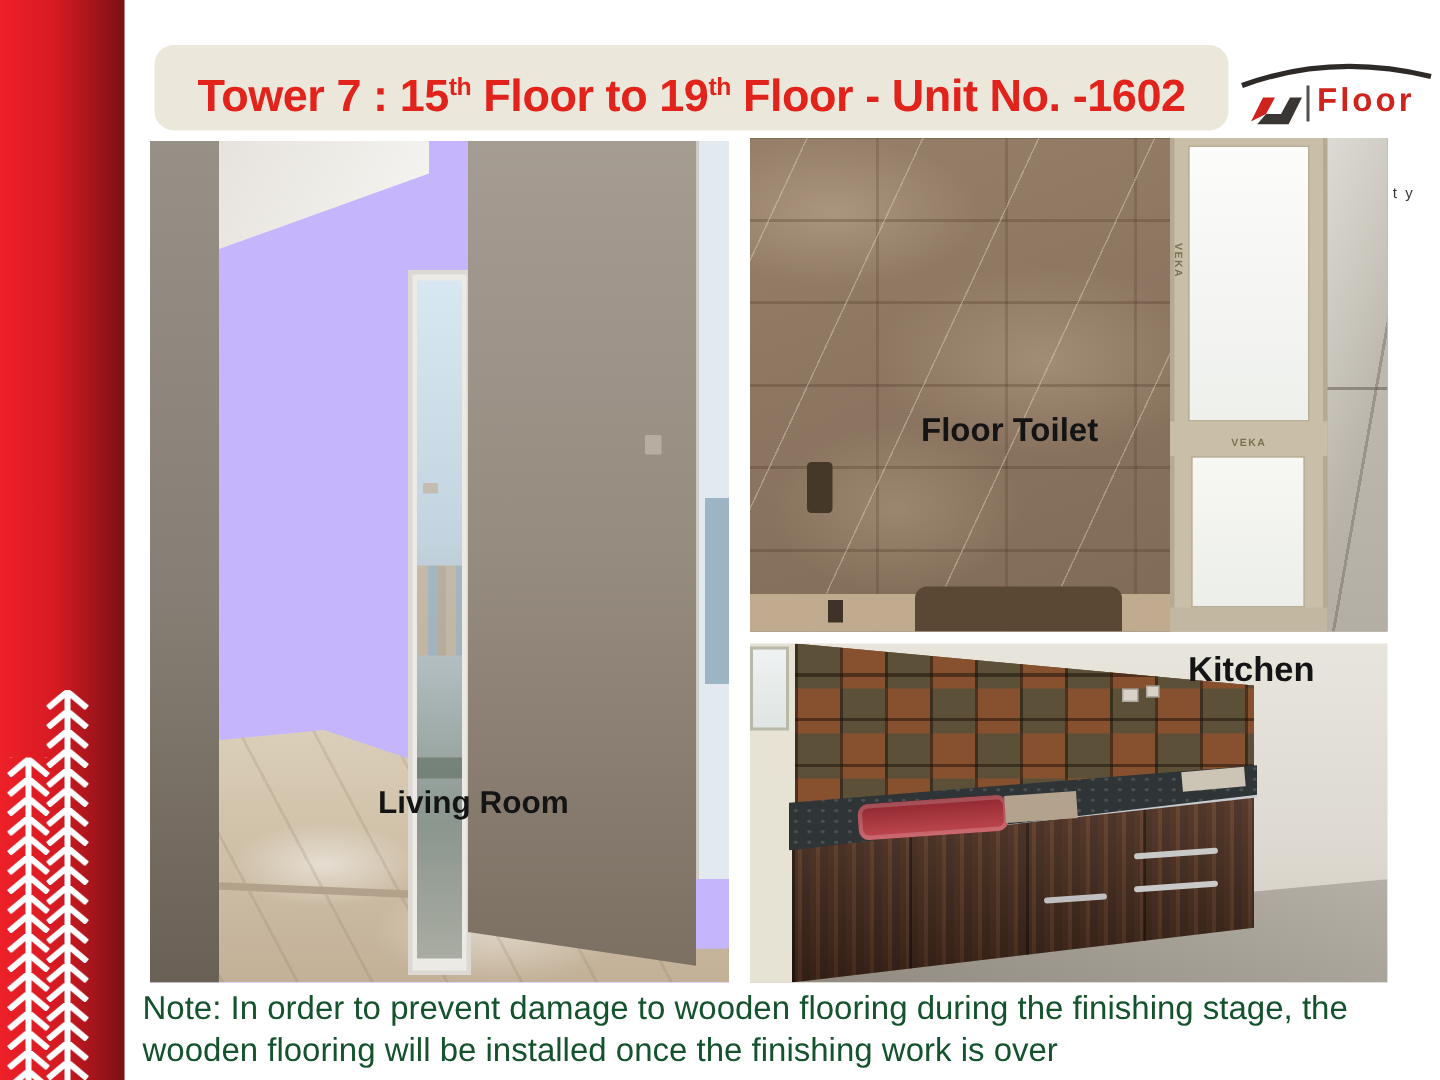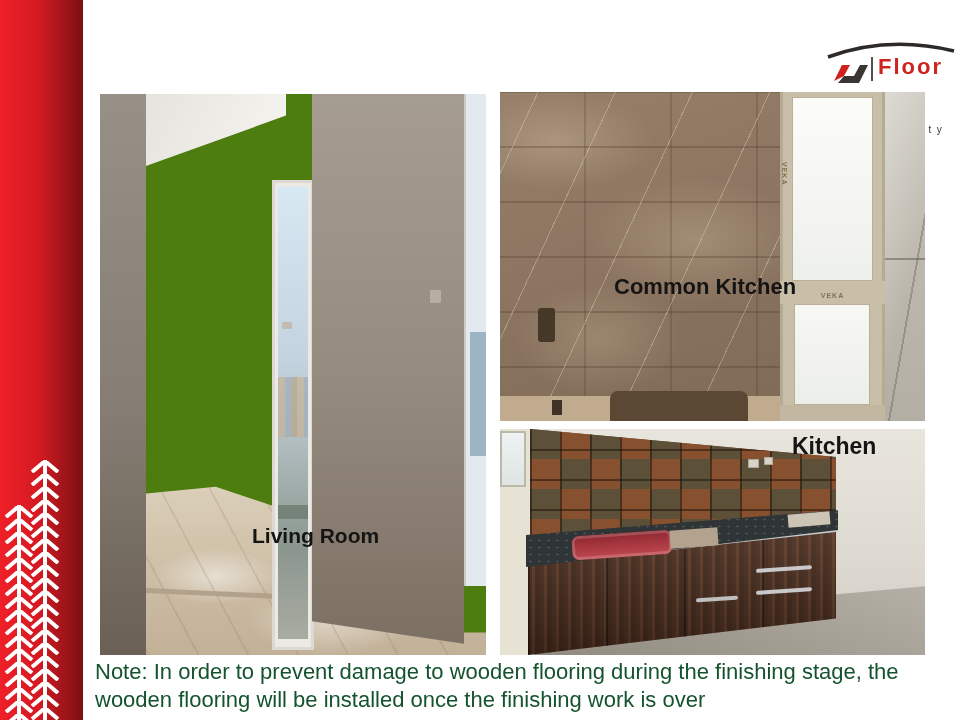--- a/index.html
+++ b/index.html
@@ -23,21 +23,21 @@
   .logo-mark { position:absolute; left:6px; top:24px; }
   .logo-divider { position:absolute; left:47px; top:24px; width:2px; height:24px; background:#55504c; }
   .logo-brand { position:absolute; left:54px; top:21px; font-size:22px; font-weight:bold; color:#cf241e; letter-spacing:2px; }
   .logo-tagline { position:absolute; left:62px; top:47px; font-size:10px; color:#3a3633; letter-spacing:5.5px;margin-top:44px; }
 
   
   .photo { position:absolute; overflow:hidden; }
   .photo-label { position:absolute; font-weight:bold; color:#141414; z-index:9; white-space:nowrap; }
 
   
-  .lr { left:100px; top:94px; width:386px; height:561px; background:#4d7c0f; }
+  .lr { left:100px; top:94px; width:386px; height:561px; background:#c4b5fd; }
   .lr-ceiling { position:absolute; left:46px; top:0; width:140px; height:72px;
     background:linear-gradient(115deg,#e6e3de,#f7f5f1); clip-path:polygon(0 0,100% 0,100% 30%,0 100%); }
   .lr-floor { position:absolute; left:0; top:0; width:100%; height:100%;
     background:
       repeating-linear-gradient(62deg, transparent 0 42px, rgba(125,105,82,.16) 42px 44px),
       radial-gradient(90px 40px at 30% 86%, rgba(255,255,255,.5), transparent 70%),
       radial-gradient(120px 50px at 60% 94%, rgba(255,255,255,.4), transparent 70%),
       linear-gradient(180deg,#e3d8c6 62%,#d4c6ae 78%,#c2b097 100%);
     clip-path:polygon(0 72%, 30% 70%, 56% 76%, 94% 96%, 100% 96%, 100% 100%, 0 100%); }
   .lr-skirting { position:absolute; left:46px; top:497px; width:132px; height:5px; background:#b3a28b; transform:rotate(2.5deg); }
@@ -155,20 +155,23 @@
       </defs>
       <g transform="translate(0,45)">
           <rect width="34" height="215" fill="url(#wp)"></rect>
         </g>
       <g transform="translate(26,0)">
           <rect width="34" height="260" fill="url(#wp)"></rect>
         </g>
     </svg>
   </div>
 
+  <div class="title-banner">
+    <span><span>Tower 7 : 15</span><sup>th</sup><span> Floor to 19</span><sup>th</sup><span> Floor - Unit No. -1602</span></span>
+  </div>
 
   <div class="logo">
     <svg class="logo-arc" width="134" height="26" viewBox="0 0 134 26">
       <path d="M4 24 Q 64 2 130 18" stroke="#2e2a28" stroke-width="3.5" fill="none"></path>
     </svg>
     <svg class="logo-mark" width="40" height="26" viewBox="0 0 40 26">
       <path d="M4 24 L12 8 L20 8 L14 19 Z" fill="#cf241e"></path>
       <path d="M14 19 L24 19 L30 8 L38 8 L29 26 L8 26 Z" fill="#3a3633"></path>
     </svg>
     <div class="logo-divider"></div>
@@ -205,21 +208,21 @@
     <div class="ct-window">
       <span class="veka veka-side">VEKA</span>
       <div class="ct-glass-top"></div>
       <div class="ct-mullion">
         <span class="veka">VEKA</span>
       </div>
       <div class="ct-glass-bottom"></div>
       <div class="ct-window-bottom"></div>
     </div>
     <div class="ct-right-tiles"></div>
-    <span class="photo-label">Common Kitchen</span>
+    <span class="photo-label">Floor Toilet</span>
   </div>
 
   <div class="photo k">
     <div class="k-floor"></div>
     <div class="k-leftwall"></div>
     <div class="k-window"></div>
     <div class="k-backsplash"></div>
     <div class="k-switch-1"></div>
     <div class="k-switch-2"></div>
     <div class="k-cabinets"></div>

